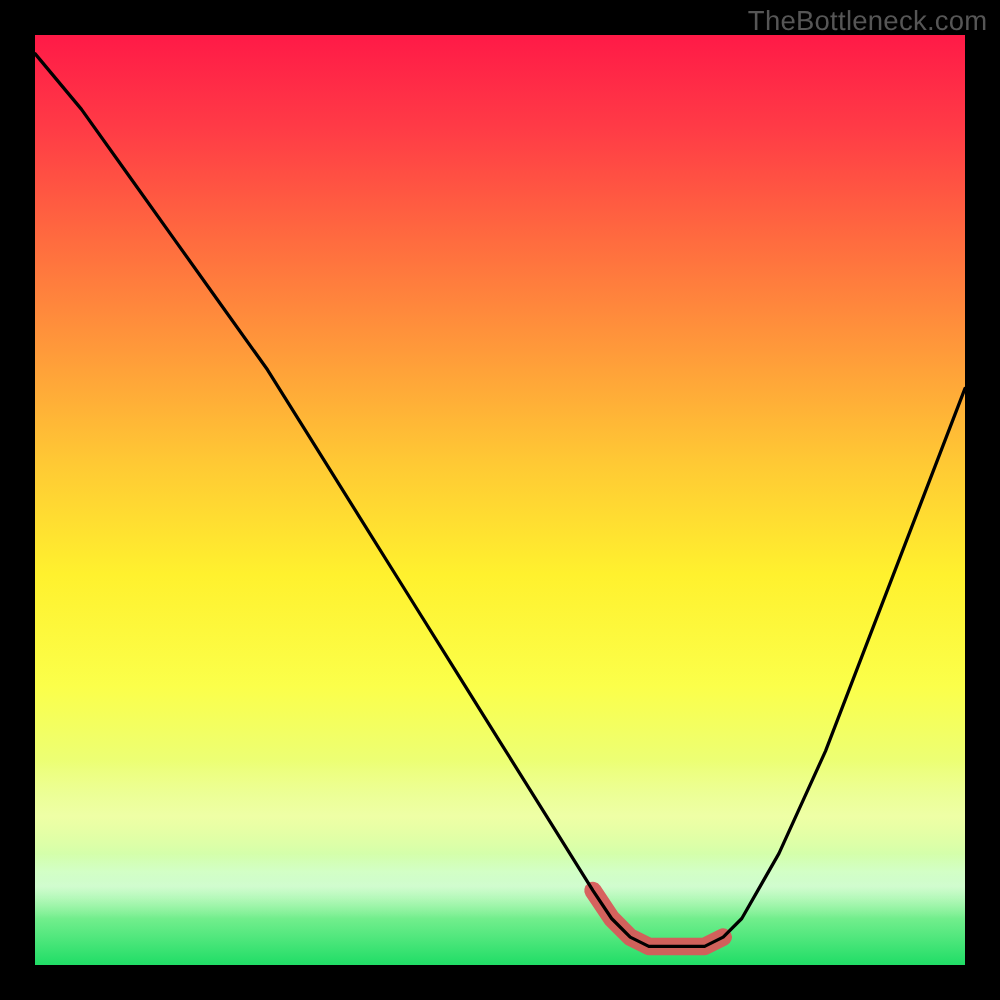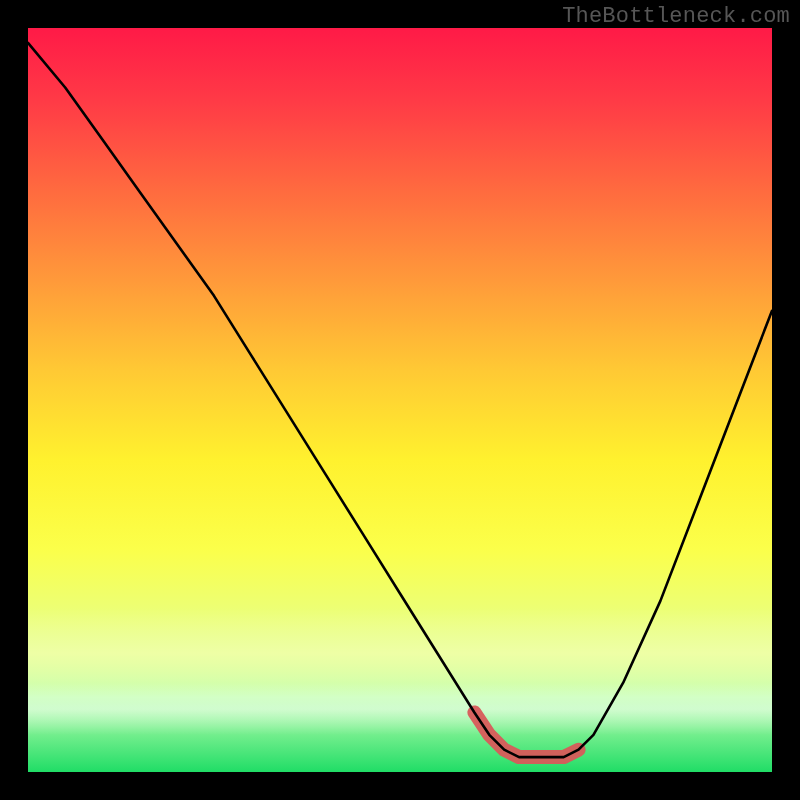--- a/index.html
+++ b/index.html
@@ -7,21 +7,21 @@
   .frame {
     position: relative;
     width: 800px;
     height: 800px;
     background: #000;
   }
   .watermark {
     position: absolute;
     top: 4px;
     right: 10px;
-    font-family: Liberation Mono, monospace;
+    font-family: Liberation Sans, sans-serif;
     font-size: 22px;
     color: #565656;
     letter-spacing: 0.2px;
     z-index: 5;
   }
   .plot {
     position: absolute;
     left: 28px;
     top: 28px;
     width: 744px;

